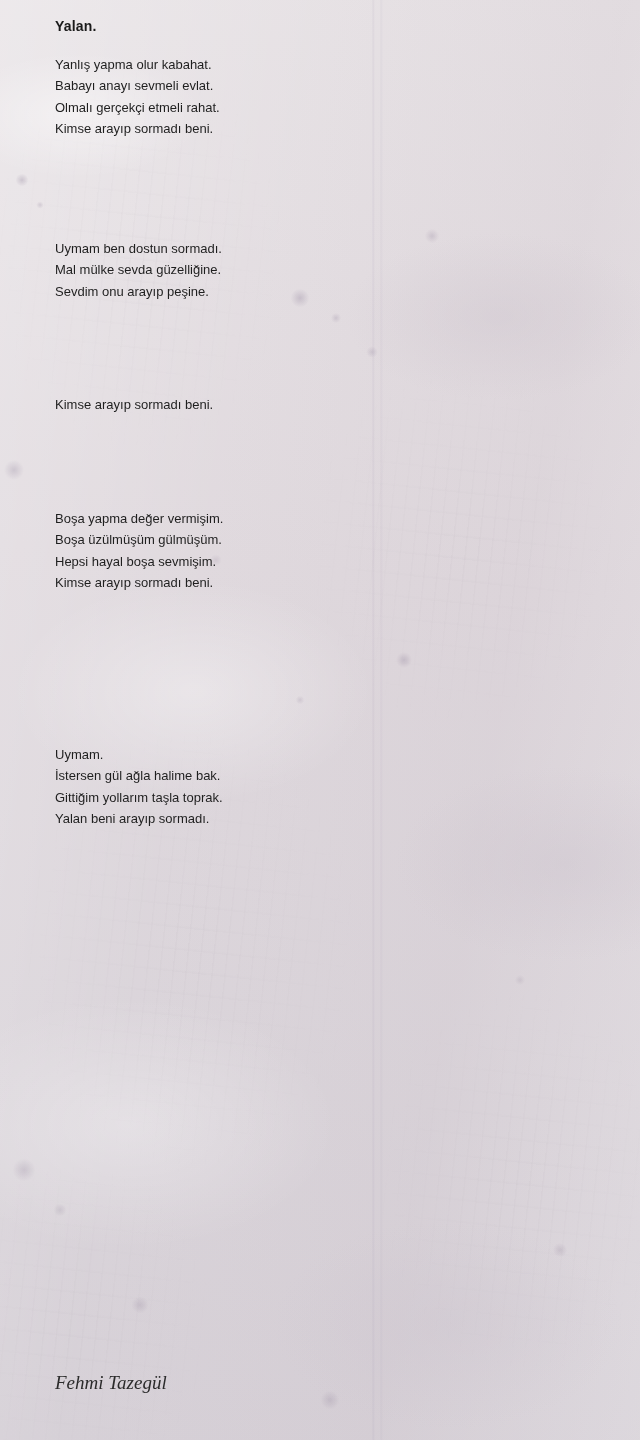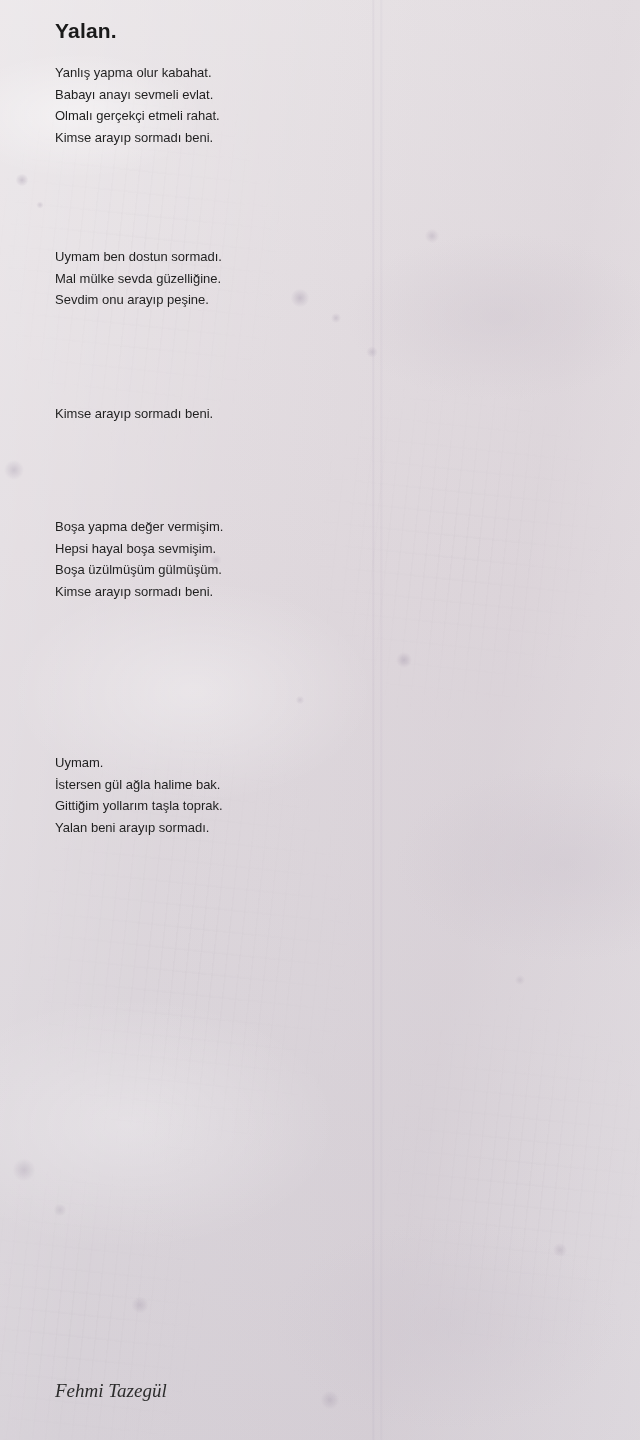--- a/index.html
+++ b/index.html
@@ -90,21 +90,21 @@
     background-repeat: no-repeat;
   }
 
   .content {
     position: relative;
     z-index: 3;
     padding: 18px 40px 0 55px;
   }
 
   .poem-title {
-    font-size: 21px;
+    font-size: 14px;
     font-weight: bold;
     color: #1a1a1a;
     letter-spacing: 0.2px;
     margin: 0 0 19px 0;
     line-height: 1.2;
   }
 
   .stanza {
     margin: 0 0 22px 0;
   }
@@ -114,21 +114,21 @@
     line-height: 21.5px;
     white-space: pre-wrap;
   }
   .spacer-sm { height: 76px; }
   .spacer-md { height: 70px; }
   .spacer-lg { height: 128px; }
 
   .author {
     position: absolute;
     left: 55px;
-    bottom: 38px;
+    bottom: 46px;
     z-index: 3;
     font-family: "Liberation Serif", serif;
     font-style: italic;
     font-size: 19px;
     color: #2b2b2b;
   }
 </style>
 </head>
 <body>
 
@@ -161,22 +161,22 @@
     <div class="spacer-md"></div>
 
     <div class="stanza">
       <div class="line">Kimse arayıp sormadı beni.</div>
     </div>
 
     <div class="spacer-md"></div>
 
     <div class="stanza">
       <div class="line">Boşa yapma değer vermişim.</div>
+      <div class="line">Boşa üzülmüşüm gülmüşüm.</div>
       <div class="line">Hepsi hayal boşa sevmişim.</div>
-      <div class="line">Boşa üzülmüşüm gülmüşüm.</div>
       <div class="line">Kimse arayıp sormadı beni.</div>
     </div>
 
     <div class="spacer-lg"></div>
 
     <div class="stanza">
       <div class="line">Uymam.</div>
       <div class="line">İstersen gül ağla halime bak.</div>
       <div class="line">Gittiğim yollarım taşla toprak.</div>
       <div class="line">Yalan beni arayıp sormadı.</div>

